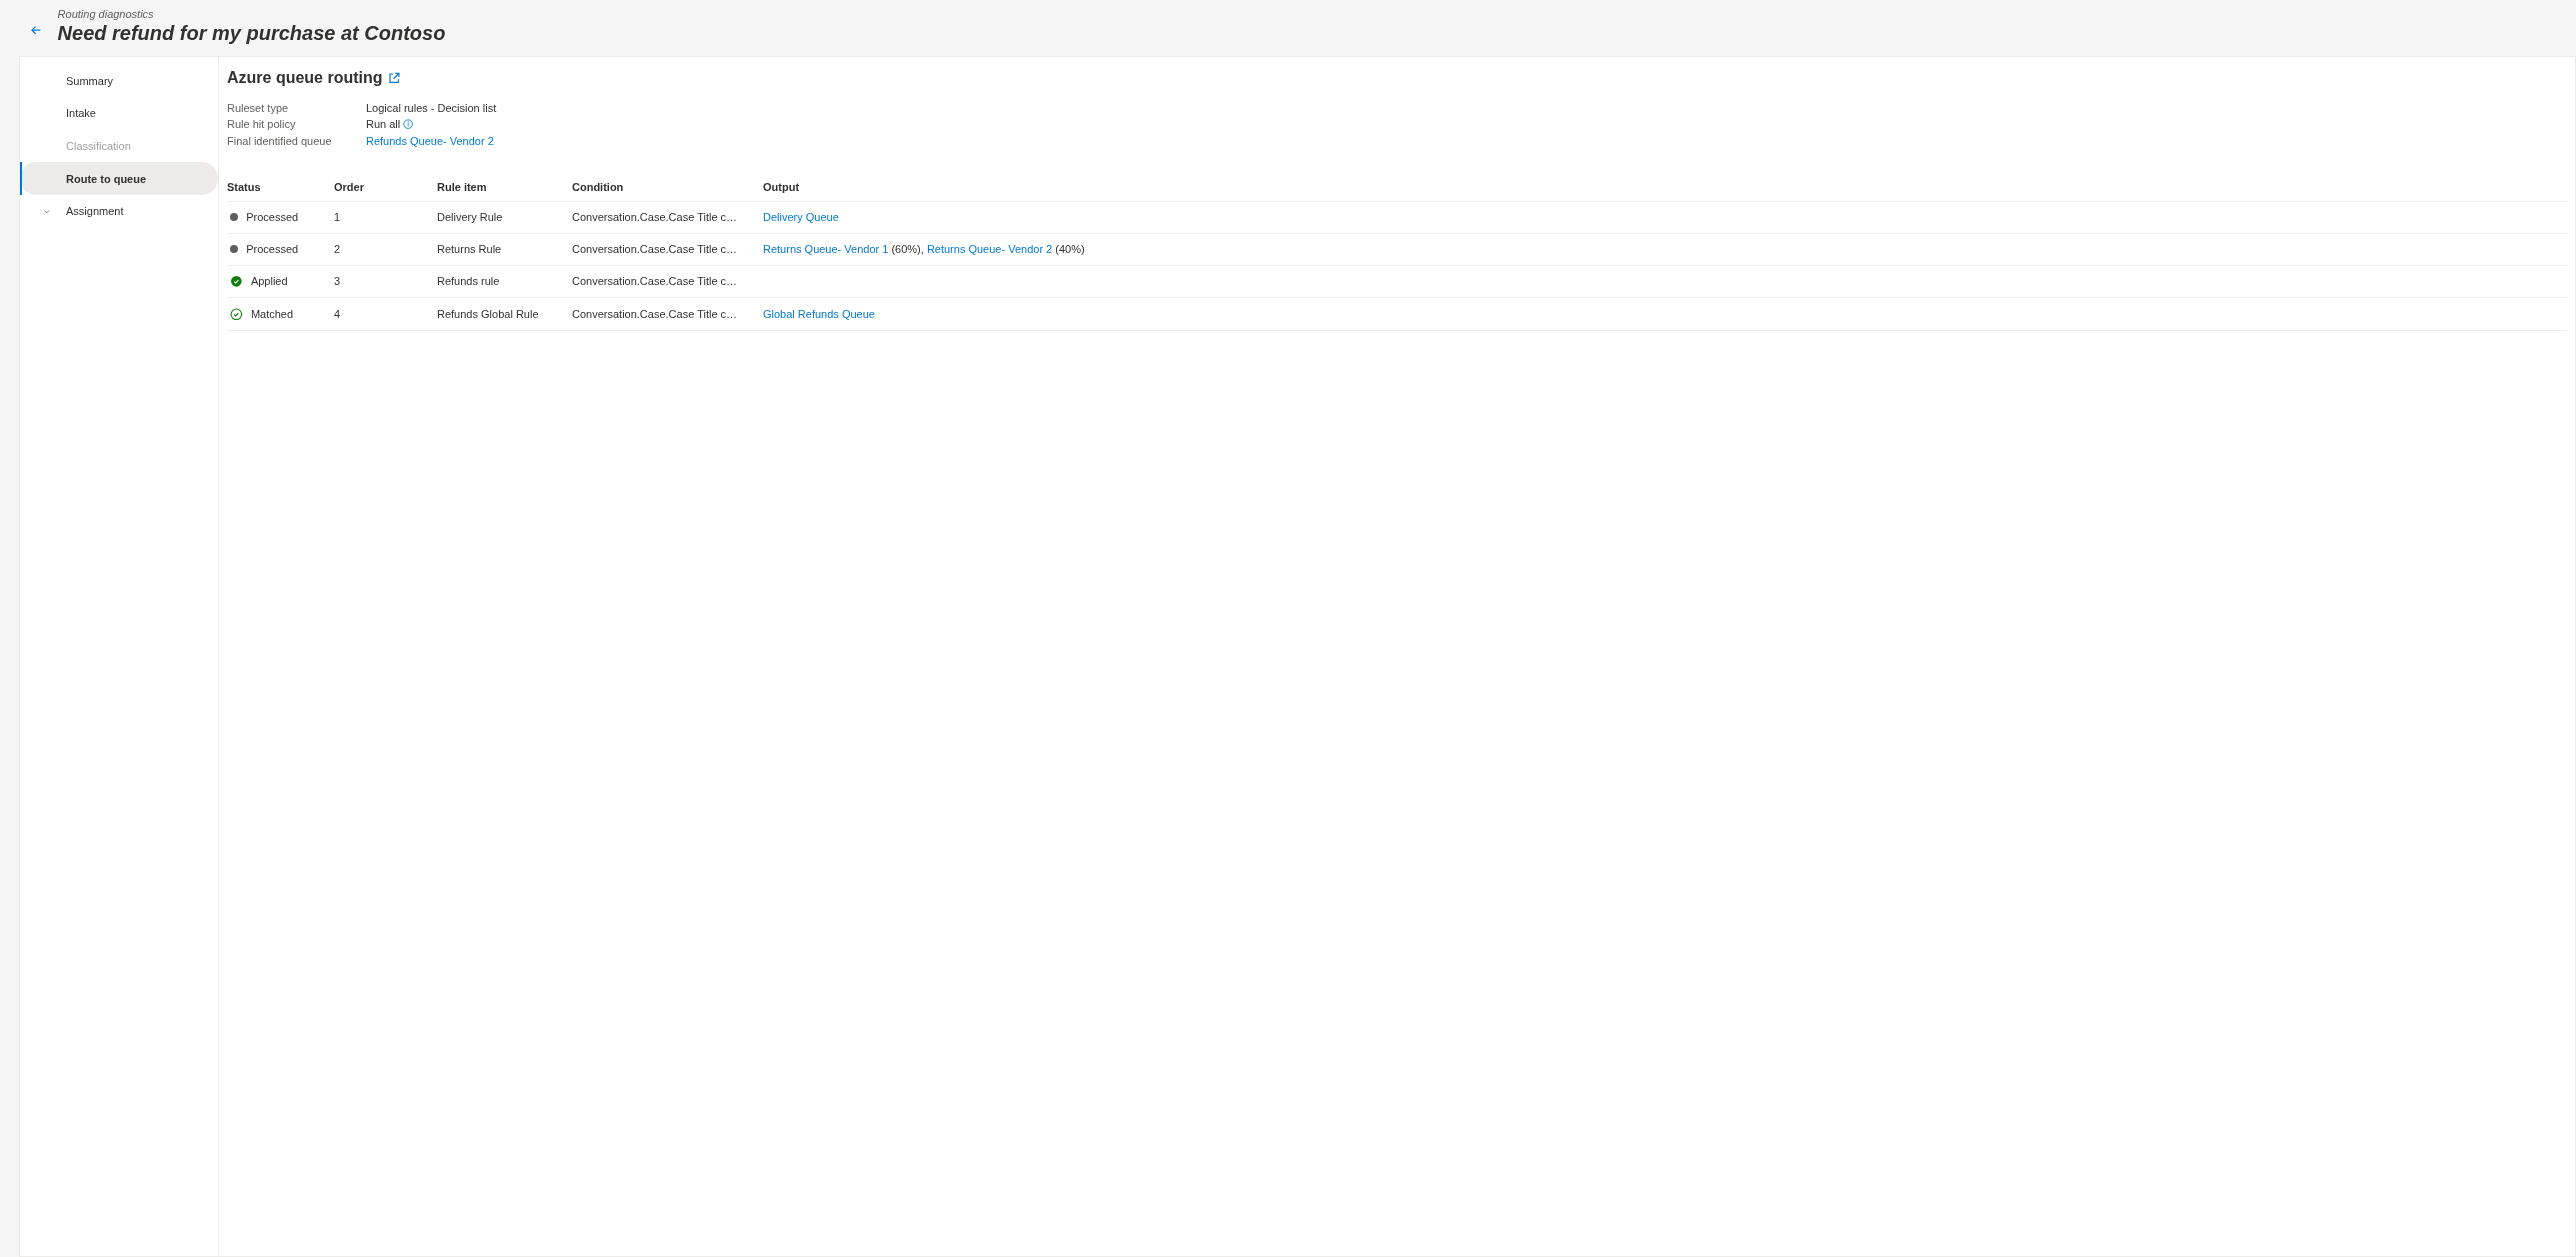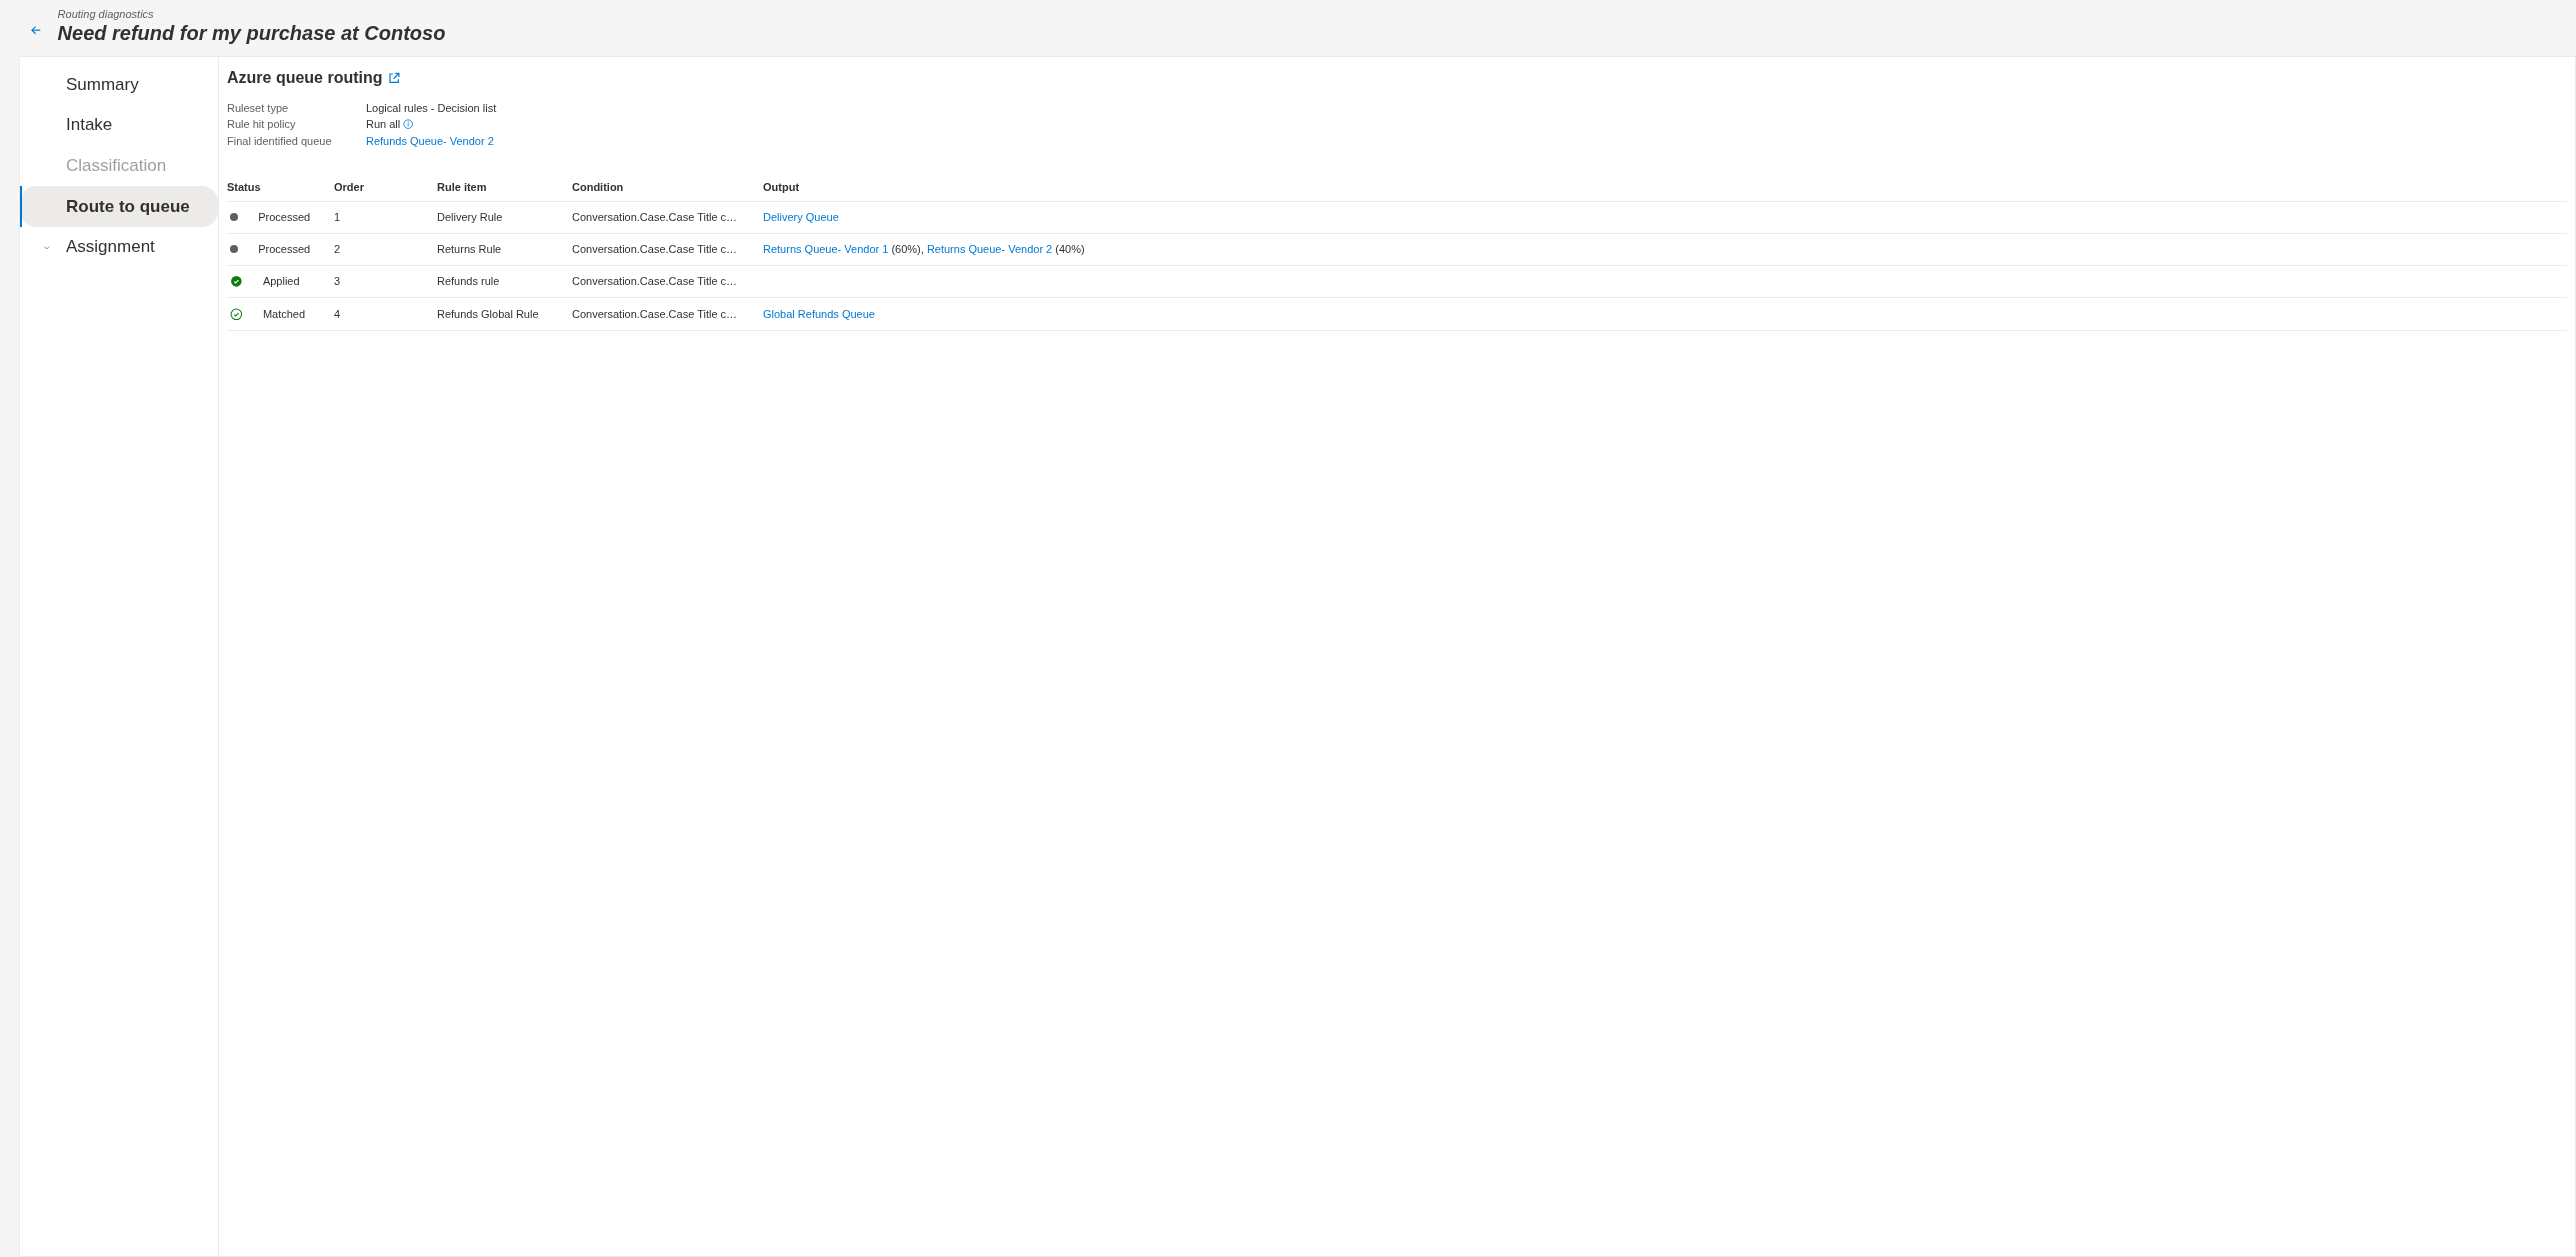--- a/index.html
+++ b/index.html
@@ -41,21 +41,21 @@
     min-height: calc(100% - 56px);
   }
   .sidebar {
     width: 199px;
     border-right: 0.8px solid #edebe9;
     padding-top: 8px;
     flex-shrink:0;
   }
   .nav-item {
     padding: 10.3px 14.3px 10.3px 46px;
-    font-size: 17px;
+    font-size: 11px;
     color: #323130;
     cursor:pointer;
     position:relative;
     display:flex;
     align-items:center;
   }
   .nav-item.disabled { color:#a19f9d; }
   .nav-item.selected {
     background:#edebe9;
     font-weight:600;
@@ -106,21 +106,21 @@
   }
   .thead {
     font-weight:600;
     padding: 6.4px 0 8px 0;
     border-bottom:0.8px solid #edebe9;
   }
   .trow {
     padding: 9.5px 0;
     font-size:11px;
   }
-  .status-cell { display:flex; align-items:center; gap:20px; padding-left:3.2px;text-align:center;}
+  .status-cell { display:flex; align-items:center; gap:8px; padding-left:3.2px;text-align:center;}
   .dot-gray {
     width:8px; height:8px; border-radius:50%;
     background:#605e5c;
   }
   .icn { display:flex; align-items:center; }
   .cond { color:#323130; white-space:nowrap; overflow:hidden; text-overflow:ellipsis; padding-right:16px;}
   .output-cell { white-space:nowrap; overflow:hidden; text-overflow:ellipsis; }
   .link { color:#0078d4; cursor:pointer; }
   .link.bold { font-weight:600; }
   .pct { color:#323130; }

